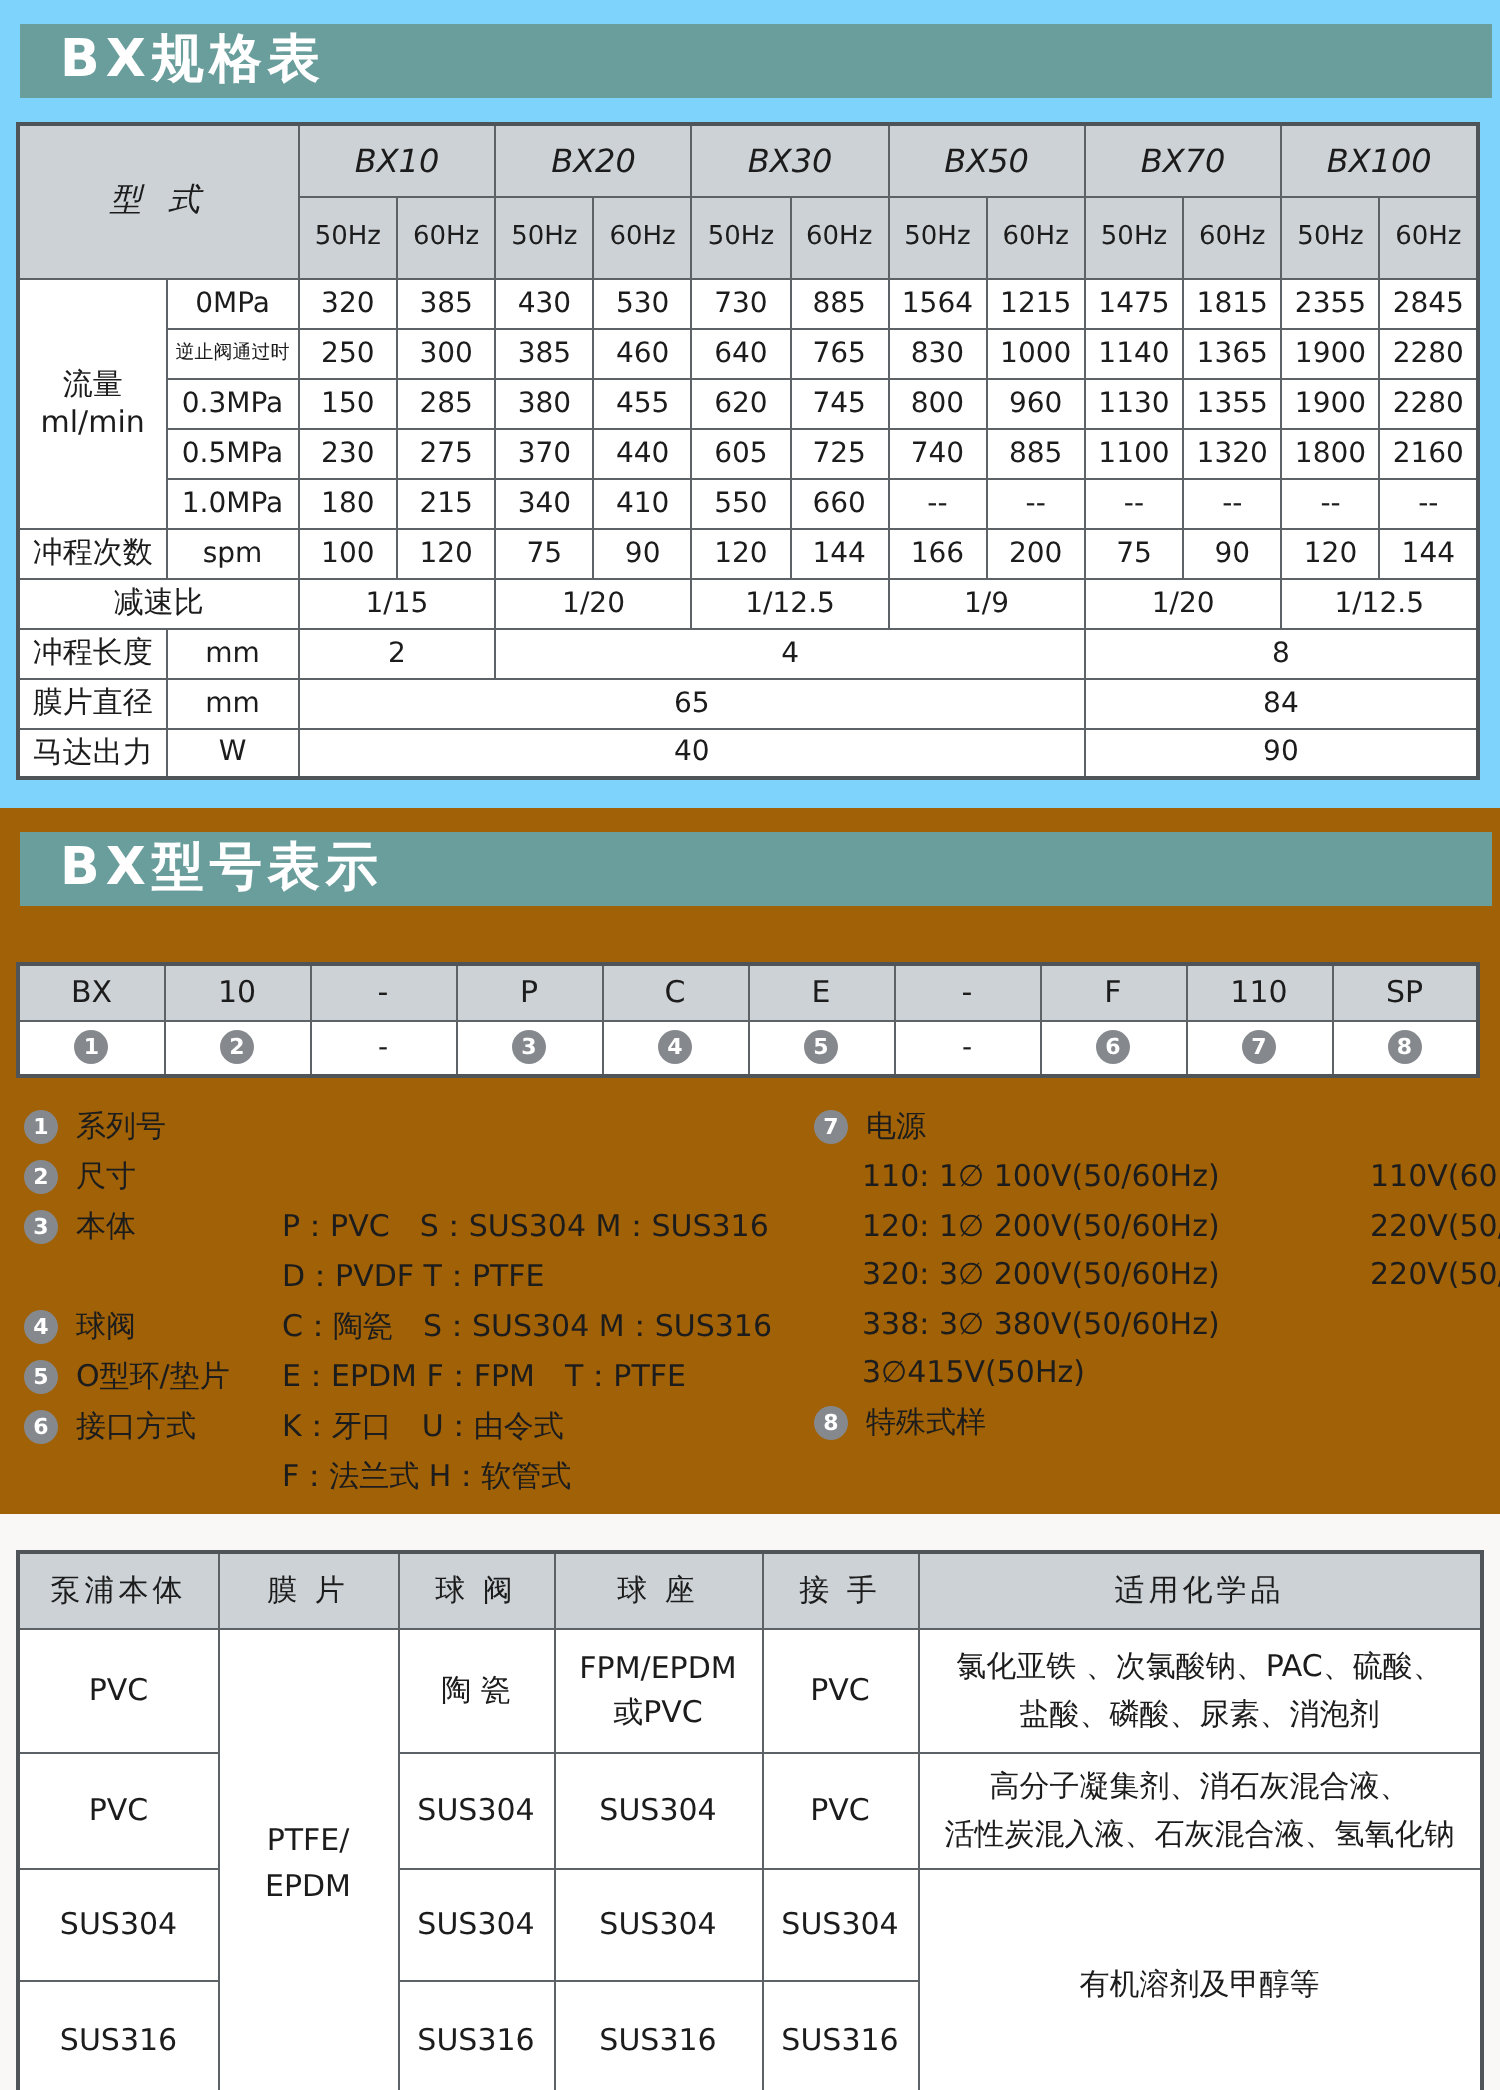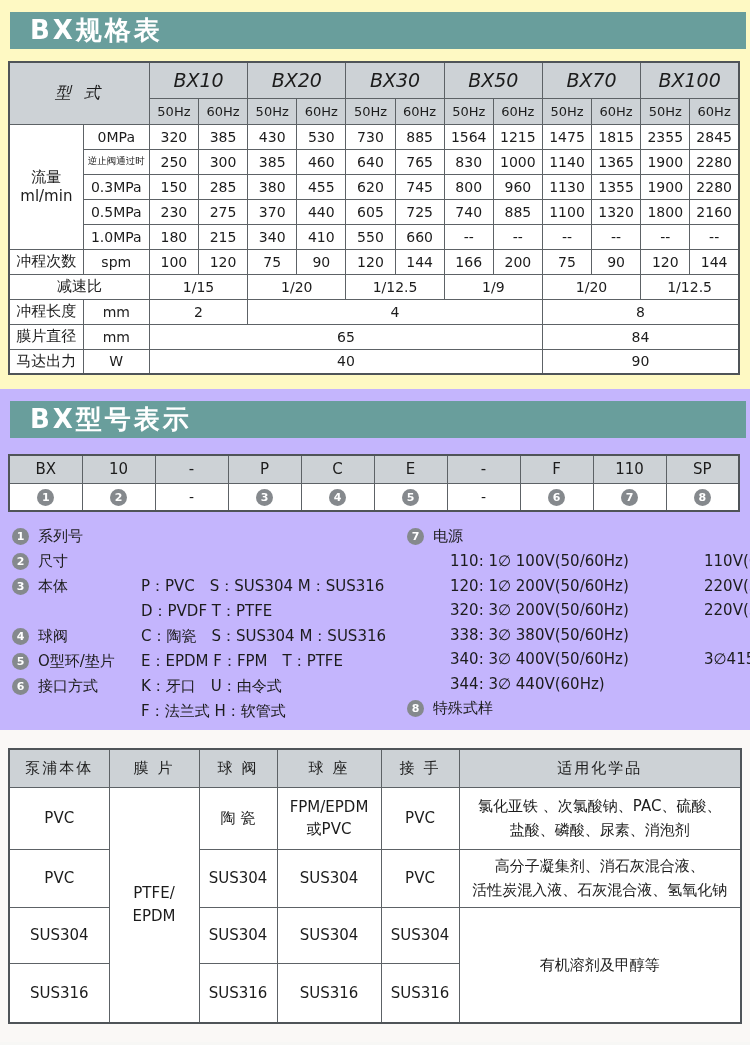--- a/index.html
+++ b/index.html
@@ -1,22 +1,22 @@
 <!DOCTYPE html>
 <html><head>
 <meta charset="utf-8">
 <style>
   html,body{margin:0;padding:0;}
   body{
     width:750px;height:1045px;
     font-family:"DejaVu Sans","Liberation Sans",sans-serif;
     color:#1c1c1c;background:#f7f7f5;
   }
-  .sec1{background:#fef9c3;padding:12px 0 14px;}
-  .sec2{background:#c4b5fd;padding:12px 0 6px;}
+  .sec1{background:#7dd3fc;padding:12px 0 14px;}
+  .sec2{background:#a16207;padding:12px 0 6px;}
   .sec3{background:#faf8f6;padding:8px 0 18px;}
   .banner{
     height:37px;line-height:37px;
     margin:0 4px 0 10px;padding-left:20px;
     background:#699e9c;color:#ffffff;
     font-size:26px;font-weight:bold;letter-spacing:3px;
   }
   table.grid{
     border-collapse:collapse;table-layout:fixed;
     margin-left:8px;background:#ffffff;
@@ -24,47 +24,47 @@
   }
   .grid th,.grid td{
     border:1px solid #5d6266;text-align:center;vertical-align:middle;
     padding:0;font-weight:normal;font-size:14px;overflow:hidden;
   }
   .hd{background:#cdd2d6;font-weight:bold;}
   
   .spec{width:732px;margin-top:12px;}
   .spec tr{height:25px;}
   .spec tr.hrow1{height:36px;font-style:italic;}
-  .spec tr.hrow2{height:26px;}
-  .spec .model-hd{font-size:19px;}
+  .spec tr.hrow2{height:41px;}
+  .spec .model-hd{font-size:16px;}
   .spec .freq-hd{font-size:13px;font-weight:normal;}
   .spec .corner{font-size:16px;letter-spacing:4px;}
   .spec .lbl{font-size:15px;}
   .spec .sub{font-size:14px;margin-left:44px;}
   .spec .sub-small{font-size:9.5px;text-align:center;}
   .spec .flowlbl div{line-height:1.25;font-size:15px;}
   
-  .mcode{width:732px;margin-top:16px;}
+  .mcode{width:732px;margin-top:28px;}
   .mcode tr{height:28px;}
   .mcode th{font-size:15px;}
   .circle{
     display:inline-flex;width:17px;height:17px;border-radius:50%;
     background:#85898d;color:#fff;font-size:11px;font-weight:bold;
     align-items:center;justify-content:center;line-height:1;
   }
   
   .legend{display:flex;margin:12px 0 0 12px;font-size:15px;}
   .leg-left{width:395px;}
   .leg-right{width:330px;}
   .leg-row{display:flex;align-items:flex-start;line-height:25px;}
   .leg-row .circle{margin-top:4px;flex:none;}
   .leg-label{margin-left:9px;width:103px;flex:none;}
   .leg-lines{flex:1;}
   .leg-lines div{line-height:25px;}
-  .pow-row{display:flex;margin-left:43px;line-height:24.5px;gap:36px;}
+  .pow-row{display:flex;margin-left:24px;line-height:24.5px;gap:36px;}
   .pow-code{width:218px;flex:none;}
   
   .mat{width:732px;margin-top:10px;}
   .mat tr.mhead{height:38px;}
   .mat tr.r1{height:62px;}
   .mat tr.r2{height:58px;}
   .mat tr.r3{height:56px;}
   .mat tr.r4{height:60px;}
   .mat th{font-size:15px;letter-spacing:2px;}
   .mat td{font-size:15px;}
@@ -333,26 +333,21 @@
       </div>
       <div class="pow-row">
         <span class="pow-code">320: 3∅ 200V(50/60Hz)</span>
         <span class="pow-alt">220V(50/60Hz)</span>
       </div>
       <div class="pow-row">
         <span class="pow-code">338: 3∅ 380V(50/60Hz)</span>
         <span class="pow-alt"></span>
       </div>
       <div class="pow-row">
-        <span class="pow-code">340: 3∅ 400V(50/60Hz)</span>
         <span class="pow-alt">3∅415V(50Hz)</span>
-      </div>
-      <div class="pow-row">
-        <span class="pow-code">344: 3∅ 440V(60Hz)</span>
-        <span class="pow-alt"></span>
       </div>
       <div class="leg-row">
         <span class="circle">8</span>
         <span class="leg-label">特殊式样</span>
       </div>
     </div>
   </div>
 </div>
 
 <div class="sec3">

